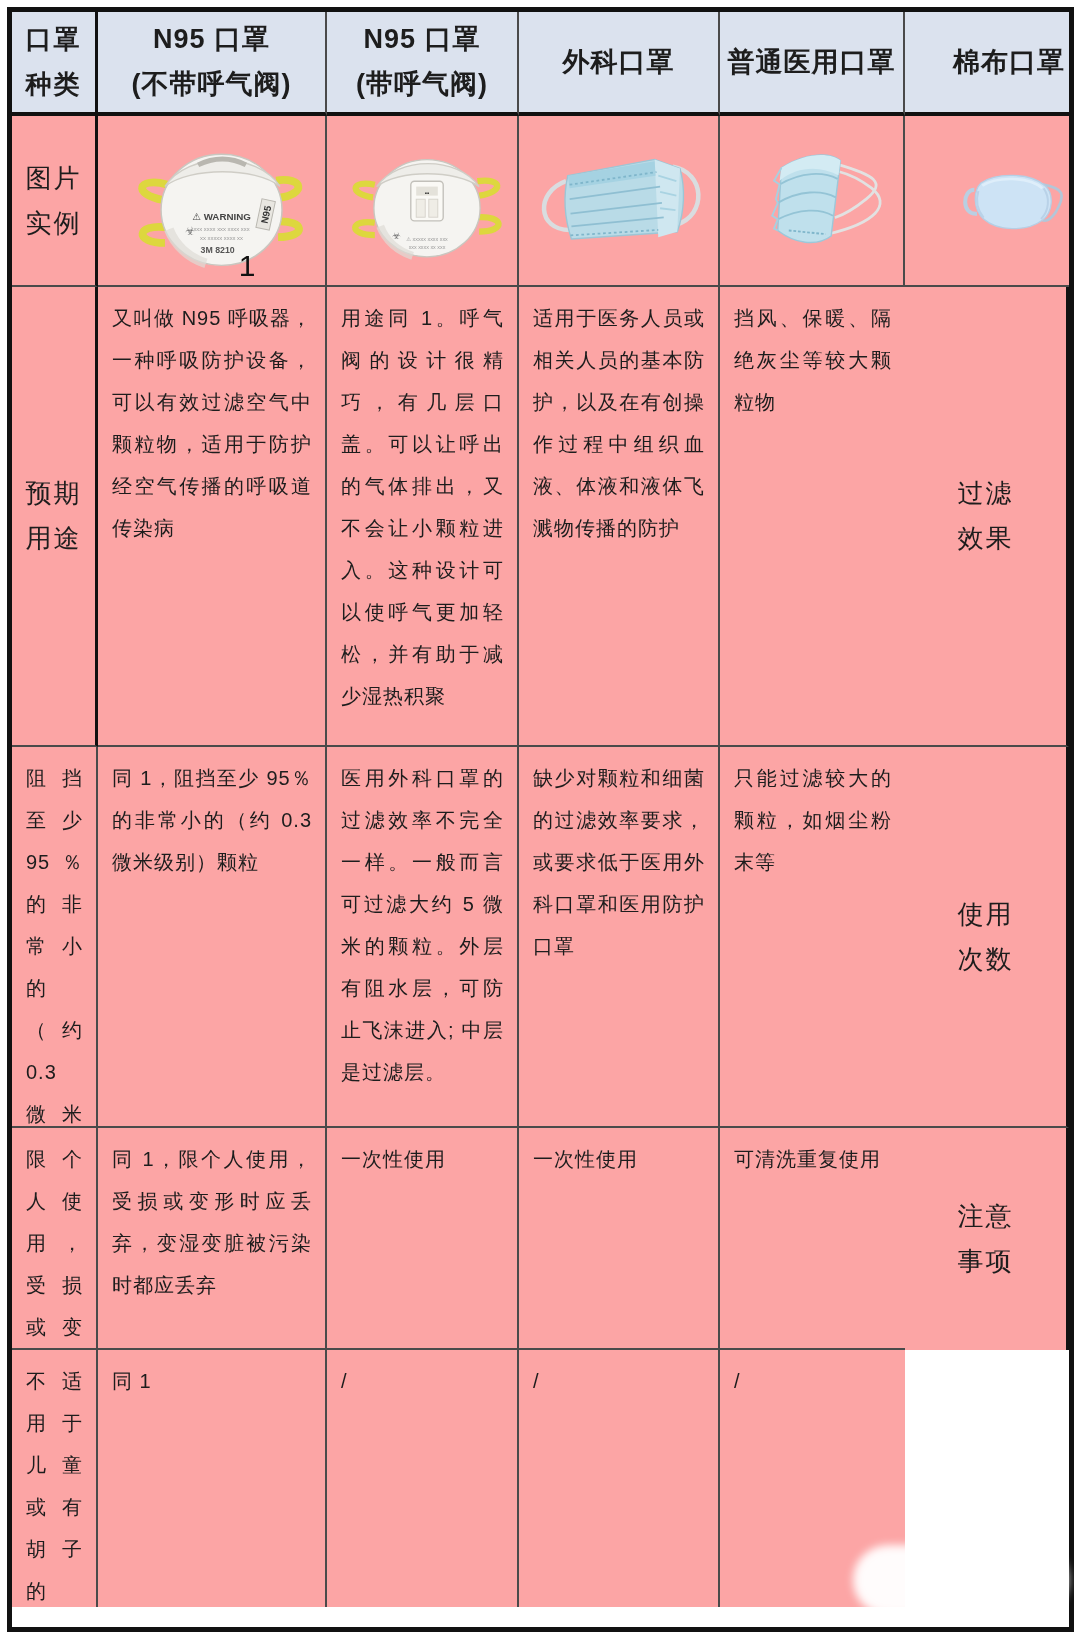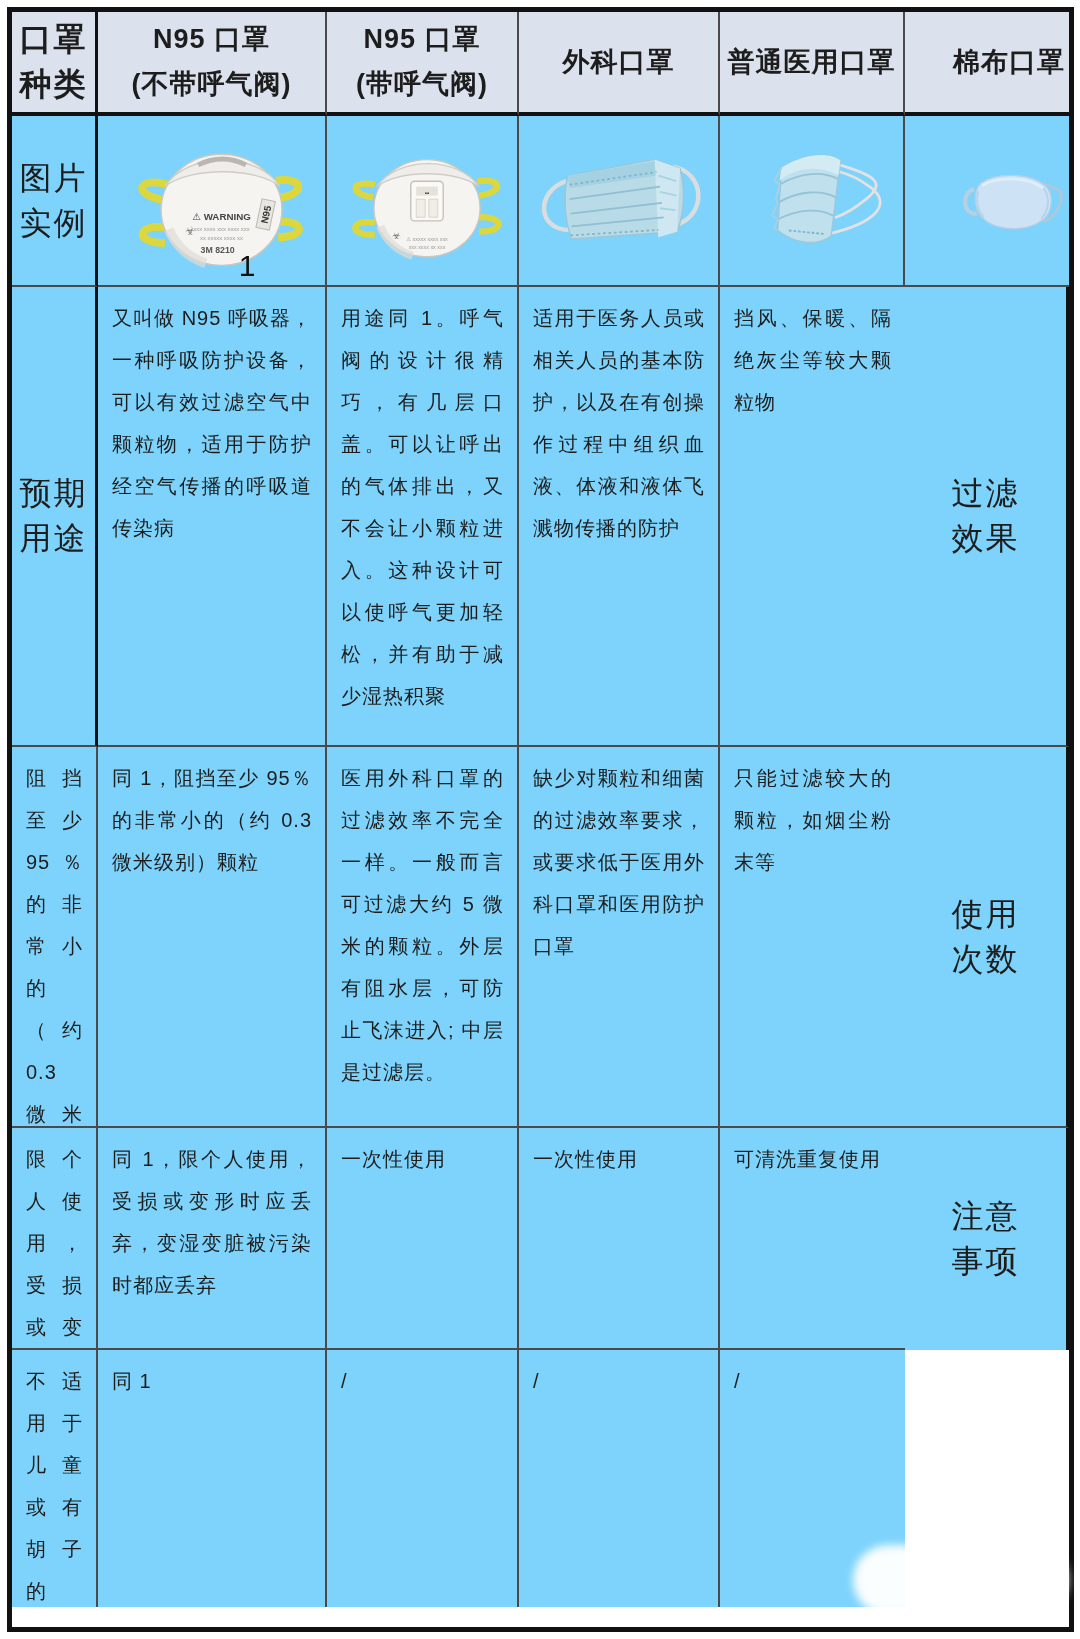--- a/index.html
+++ b/index.html
@@ -14,35 +14,35 @@
     border:5px solid #111;
     display:grid;
     grid-template-columns:86px 229px 192px 201px 185px 164px;
     grid-template-rows:104px 171px 460px 381px 222px 257px;
     background:#fff;
   }
   .cell{
     border-right:2px solid #4a4a4a;
     border-bottom:2px solid #4a4a4a;
     overflow:hidden;position:relative;
-    background:#7dd3fc;
+    background:#fca5a5;
   }
   .cell.last-col{border-right:none;padding-left:44px;}
   .cell.last-row{border-bottom:none;}
   .cell.header{
     background:#dbe2ee;
     border-bottom:4px solid #111;
     display:flex;align-items:center;justify-content:center;text-align:center;
     font-weight:bold;font-size:27px;line-height:45px;
     white-space:pre-line;letter-spacing:1px;
   }
   .cell.label-col{
     border-right:3px solid #111;
     display:flex;align-items:center;justify-content:center;text-align:center;
-    font-size:32px;line-height:45px;white-space:pre-line;letter-spacing:2px;
+    font-size:26px;line-height:45px;white-space:pre-line;letter-spacing:2px;
   }
   .cell.header.label-col{font-weight:bold;}
   .cell.body{
     padding:10px 13px 0 14px;
     font-size:20px;line-height:42px;
     text-align:justify;letter-spacing:1px;
   }
   .cell.photo{
     display:flex;align-items:center;justify-content:flex-end;
   }

